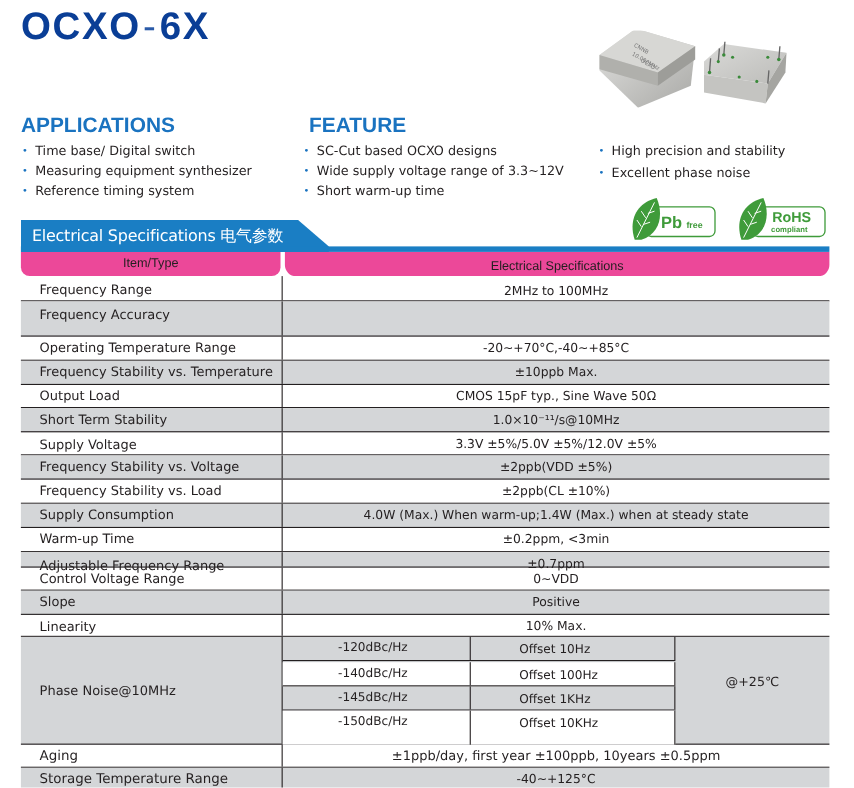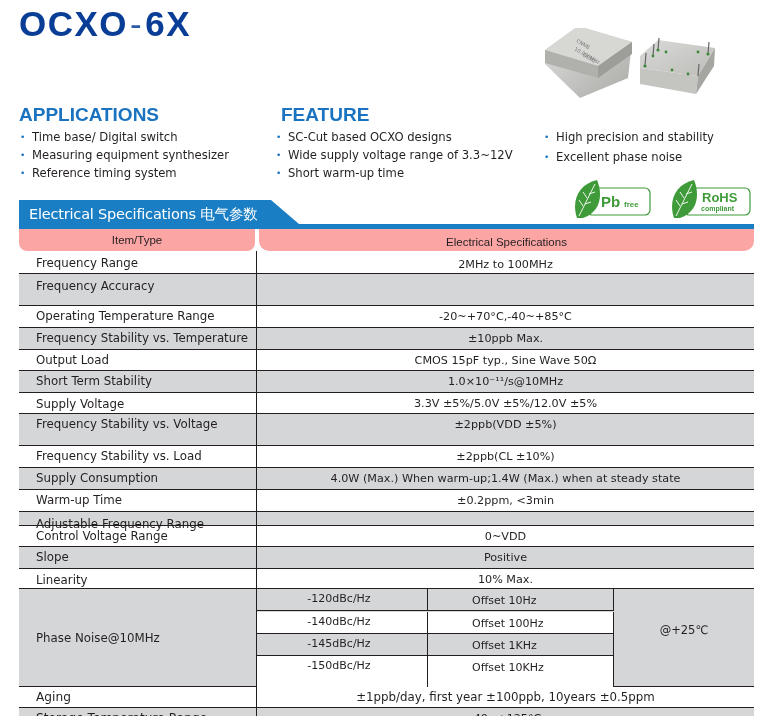--- a/index.html
+++ b/index.html
@@ -34,21 +34,21 @@
     clip-path: polygon(0 0, 252px 0, 280px 24px, 280px 29px, 0 29px);
   }
   .spec-tab-text {
     position: absolute; left: 29px; top: 205px; color: #ffffff;
     font-size: 14.5px; font-family: "DejaVu Sans", sans-serif;
     white-space: nowrap; letter-spacing: -0.2px;
   }
   .spec-bar { position: absolute; left: 19px; top: 224px; width: 735px; height: 5px; background: #1a7ec4; }
 
   .hdr-cell {
-    position: absolute; top: 229px; height: 22px; background: #fca5a5;
+    position: absolute; top: 229px; height: 22px; background: #ec4899;
     font-family: "Liberation Sans", sans-serif; font-size: 11.5px; color: #231f20;
     text-align: center; line-height: 22px;
   }
   .hdr-left { left: 19px; width: 236px; border-radius: 0 0 8px 8px; }
   .hdr-right { left: 259px; width: 495px; border-radius: 0 0 10px 10px; line-height: 26px; }
 
   
   .table { position: absolute; left: 19px; top: 251px; width: 735px; }
   .row { position: relative; width: 735px; border-bottom: 1px solid #231f20; }
   .row.grey { background: #d4d6d8; }
@@ -188,38 +188,39 @@
       <div class="val">CMOS 15pF typ., Sine Wave 50Ω</div>
     </div>
   <div class="row grey" style="height:22px;">
       <div class="lbl">Short Term Stability</div>
       <div class="val">1.0×10⁻¹¹/s@10MHz</div>
     </div>
   <div class="row" style="height:21px;">
       <div class="lbl" style="line-height:23px;">Supply Voltage</div>
       <div class="val">3.3V ±5%/5.0V ±5%/12.0V ±5%</div>
     </div>
-  <div class="row grey" style="height:32px;">
+  <div class="row grey" style="height:22px;">
       <div class="lbl">Frequency Stability vs. Voltage</div>
       <div class="val">±2ppb(VDD ±5%)</div>
     </div>
   <div class="row" style="height:22px;">
       <div class="lbl">Frequency Stability vs. Load</div>
       <div class="val">±2ppb(CL ±10%)</div>
     </div>
   <div class="row grey" style="height:22px;">
       <div class="lbl">Supply Consumption</div>
       <div class="val">4.0W (Max.) When warm-up;1.4W (Max.) when at steady state</div>
     </div>
   <div class="row" style="height:22px;">
       <div class="lbl">Warm-up Time</div>
       <div class="val">±0.2ppm, &lt;3min</div>
     </div>
   <div class="row grey" style="height:14px;">
       <div class="lbl" style="line-height:25px;">Adjustable Frequency Range</div>
+      <div class="val">±0.7ppm</div>
     </div>
   <div class="row" style="height:21px;">
       <div class="lbl">Control Voltage Range</div>
       <div class="val">0~VDD</div>
     </div>
   <div class="row grey" style="height:22px;">
       <div class="lbl">Slope</div>
       <div class="val">Positive</div>
     </div>
   <div class="row" style="height:20px;">

